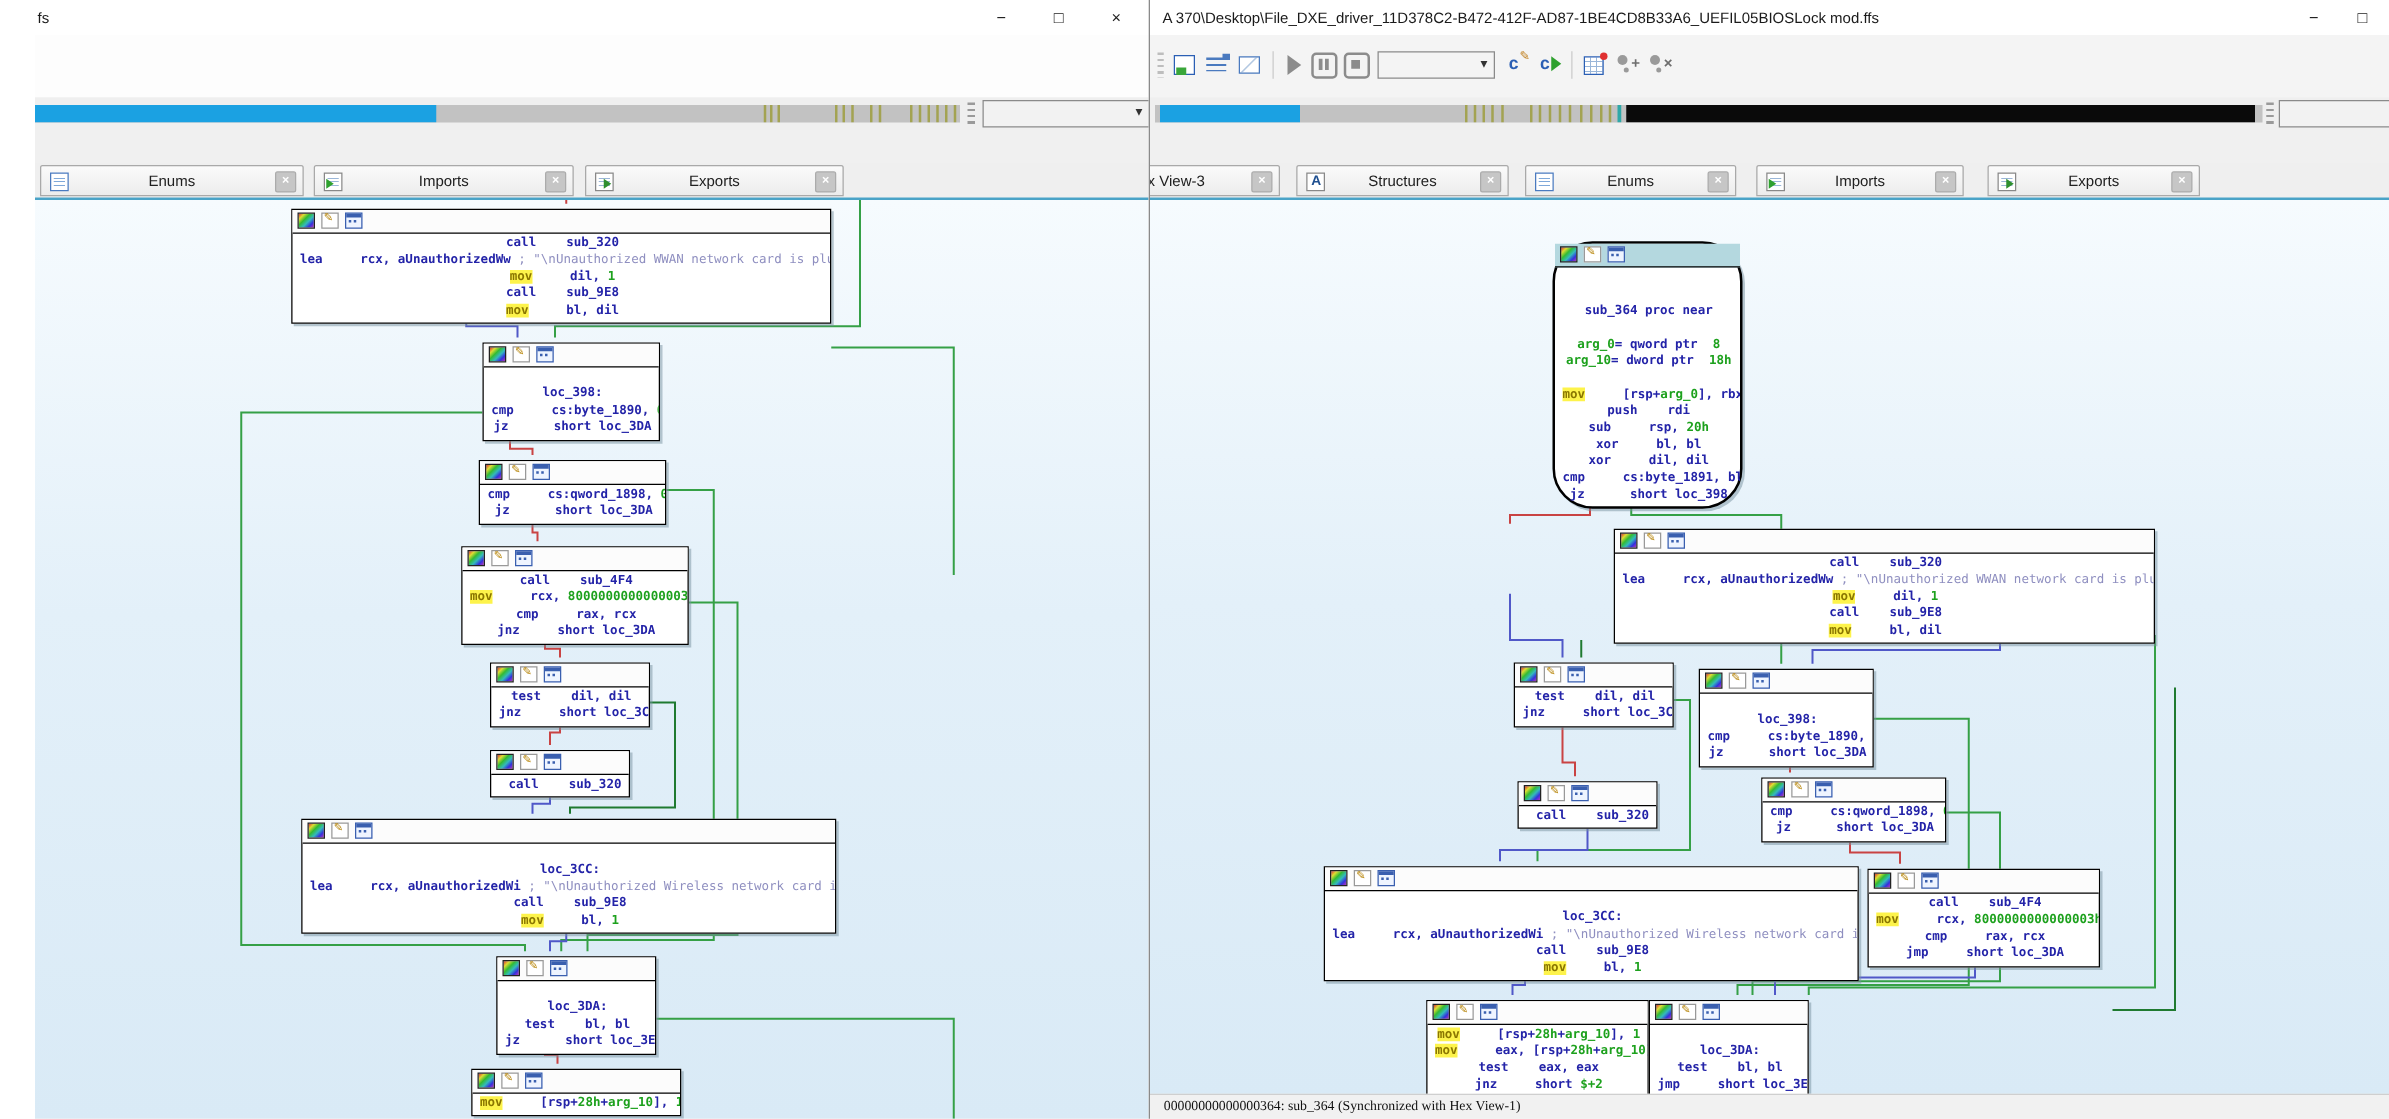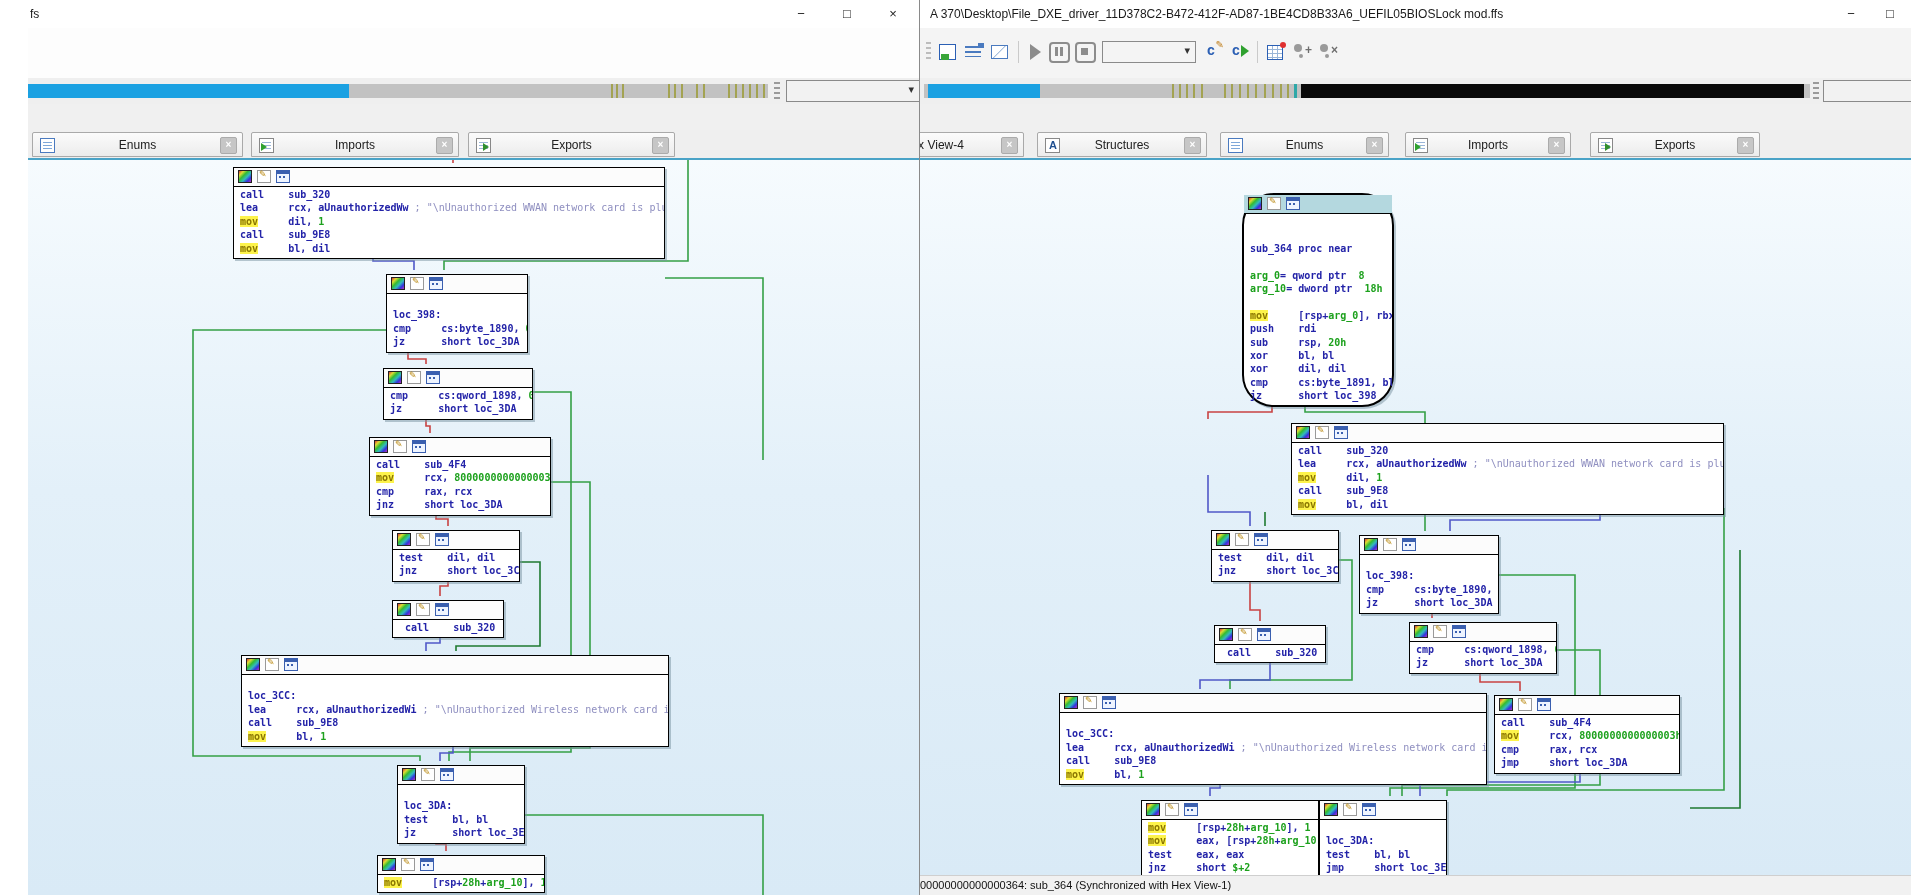--- a/index.html
+++ b/index.html
@@ -105,28 +105,28 @@
   .gnode.sel .gnhead{background:#B4D8DF;}
   .nic{position:relative;display:inline-block;width:12px;height:11px;margin:1px 3px 0 2px;vertical-align:top;}
   .node-palette-icon{background:linear-gradient(135deg,#d33,#dd3,#3b3,#3bb,#33d,#b3b);border:1px solid #222;}
   .node-edit-icon{background:#fff;border:1px solid #999;}
   .node-edit-icon::after{content:"✎";position:absolute;left:1px;top:-2px;font-size:9px;color:#B8860B;}
   .node-frame-icon{background:#EEF4FF;border:1px solid #3A5FAF;}
   .node-frame-icon::before{content:"";position:absolute;left:0;right:0;top:0;height:3px;background:#3A5FAF;}
   .node-frame-icon::after{content:"";position:absolute;left:2px;top:5px;width:2px;height:2px;background:#3A5FAF;
     box-shadow:4px 0 0 #3A5FAF;}
   .gnbody{padding:2px 4px 2px 6px;font-family:"DejaVu Sans Mono",monospace;font-size:10px;
-    font-weight:bold;white-space:pre;overflow:hidden;}
+    font-weight:bold;white-space:pre;overflow:hidden;text-align:center;}
   .line{height:13.4px;}
   .tok-d{color:#2323A8;} .tok-n{color:#1DA11D;} .tok-c{color:#8F8FC0;font-weight:normal;}
   .tok-h{color:#8A7600;background:#FDF34B;}
   
   .statusbar{position:absolute;left:0;right:0;bottom:0;height:19px;background:#F1F1F1;
     border-top:1px solid #CFCFCF;}
-  .status-text{position:absolute;left:0;top:3px;font-family:Liberation Sans, sans-serif;
+  .status-text{position:absolute;left:11px;top:3px;font-family:Liberation Serif, serif;
     font-size:11px;color:#111;white-space:nowrap;}
 </style>
 </head>
 <body>
 
 <div class="window" id="left-window">
   <div class="titlebar">
     <span class="title-text">fs</span>
     <span class="winbtn" style="left:760px">−</span>
     <span class="winbtn" style="left:806px">□</span>
@@ -287,21 +287,21 @@
         <div class="stripe" style="left: 356px; width: 2px; background: rgb(163, 163, 82);"></div>
         <div class="stripe" style="left: 363px; width: 2px; background: rgb(163, 163, 82);"></div>
         <div class="stripe" style="left: 370px; width: 3px; background: rgb(47, 168, 168);"></div>
         <div class="seg" style="left: 377px; width: 503px; background: rgb(10, 10, 10);"></div>
       </div>
     <div class="splitter" style="left:893px"></div>
     <div class="combo" style="left:903px;width:110px"></div>
   </div>
   <div class="tabrow" id="right-tabrow">
       <div class="tab" style="left: -62px; width: 166px;">
-        <span class="tab-label">x View-4</span>
+        <span class="tab-label">x View-3</span>
         <span class="tab-close">×</span>
       </div>
       <div class="tab" style="left: 117px; width: 170px;">
         <span class="tabicon structures-icon"></span>
         <span class="tab-label">Structures</span>
         <span class="tab-close">×</span>
       </div>
       <div class="tab" style="left: 300px; width: 169px;">
         <span class="tabicon enums-icon"></span>
         <span class="tab-label">Enums</span>

